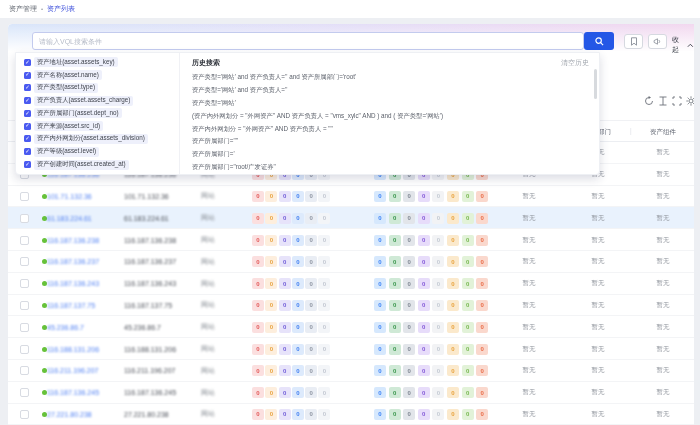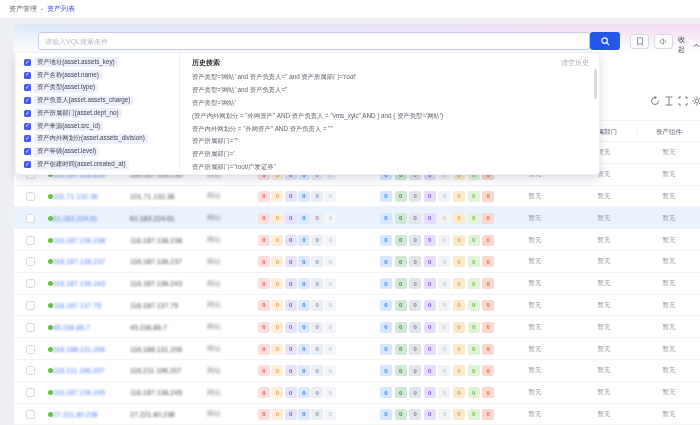--- a/index.html
+++ b/index.html
@@ -13,21 +13,21 @@
   
   .topbar {
     position:absolute; left:0; top:0; width:700px; height:18px;
     background:#fff; display:flex; align-items:center; gap:4px;
     padding-left:9px; font-size:7px; color:#676c75;
   }
   .topbar .sep { color:#9aa0a8; font-size:6px; }
   .topbar .crumb-current { color:#4254dc; }
   
   .card {
-    position:absolute; left:14px; top:24px; width:686px; height:401px;
+    position:absolute; left:8px; top:24px; width:686px; height:401px;
     background:#fff; border-radius:4px 0 0 0; overflow:hidden;
   }
   .grad {
     position:absolute; left:0; top:0; width:100%; height:30px;
     border-radius:4px 0 0 0;
     background:
       linear-gradient(180deg, rgba(255,255,255,0) 0%, #fff 92%),
       linear-gradient(90deg,#d9e6fa 0%,#e3dff8 45%,#ecdaf3 78%,#f2d8ef 100%);
   }
   

